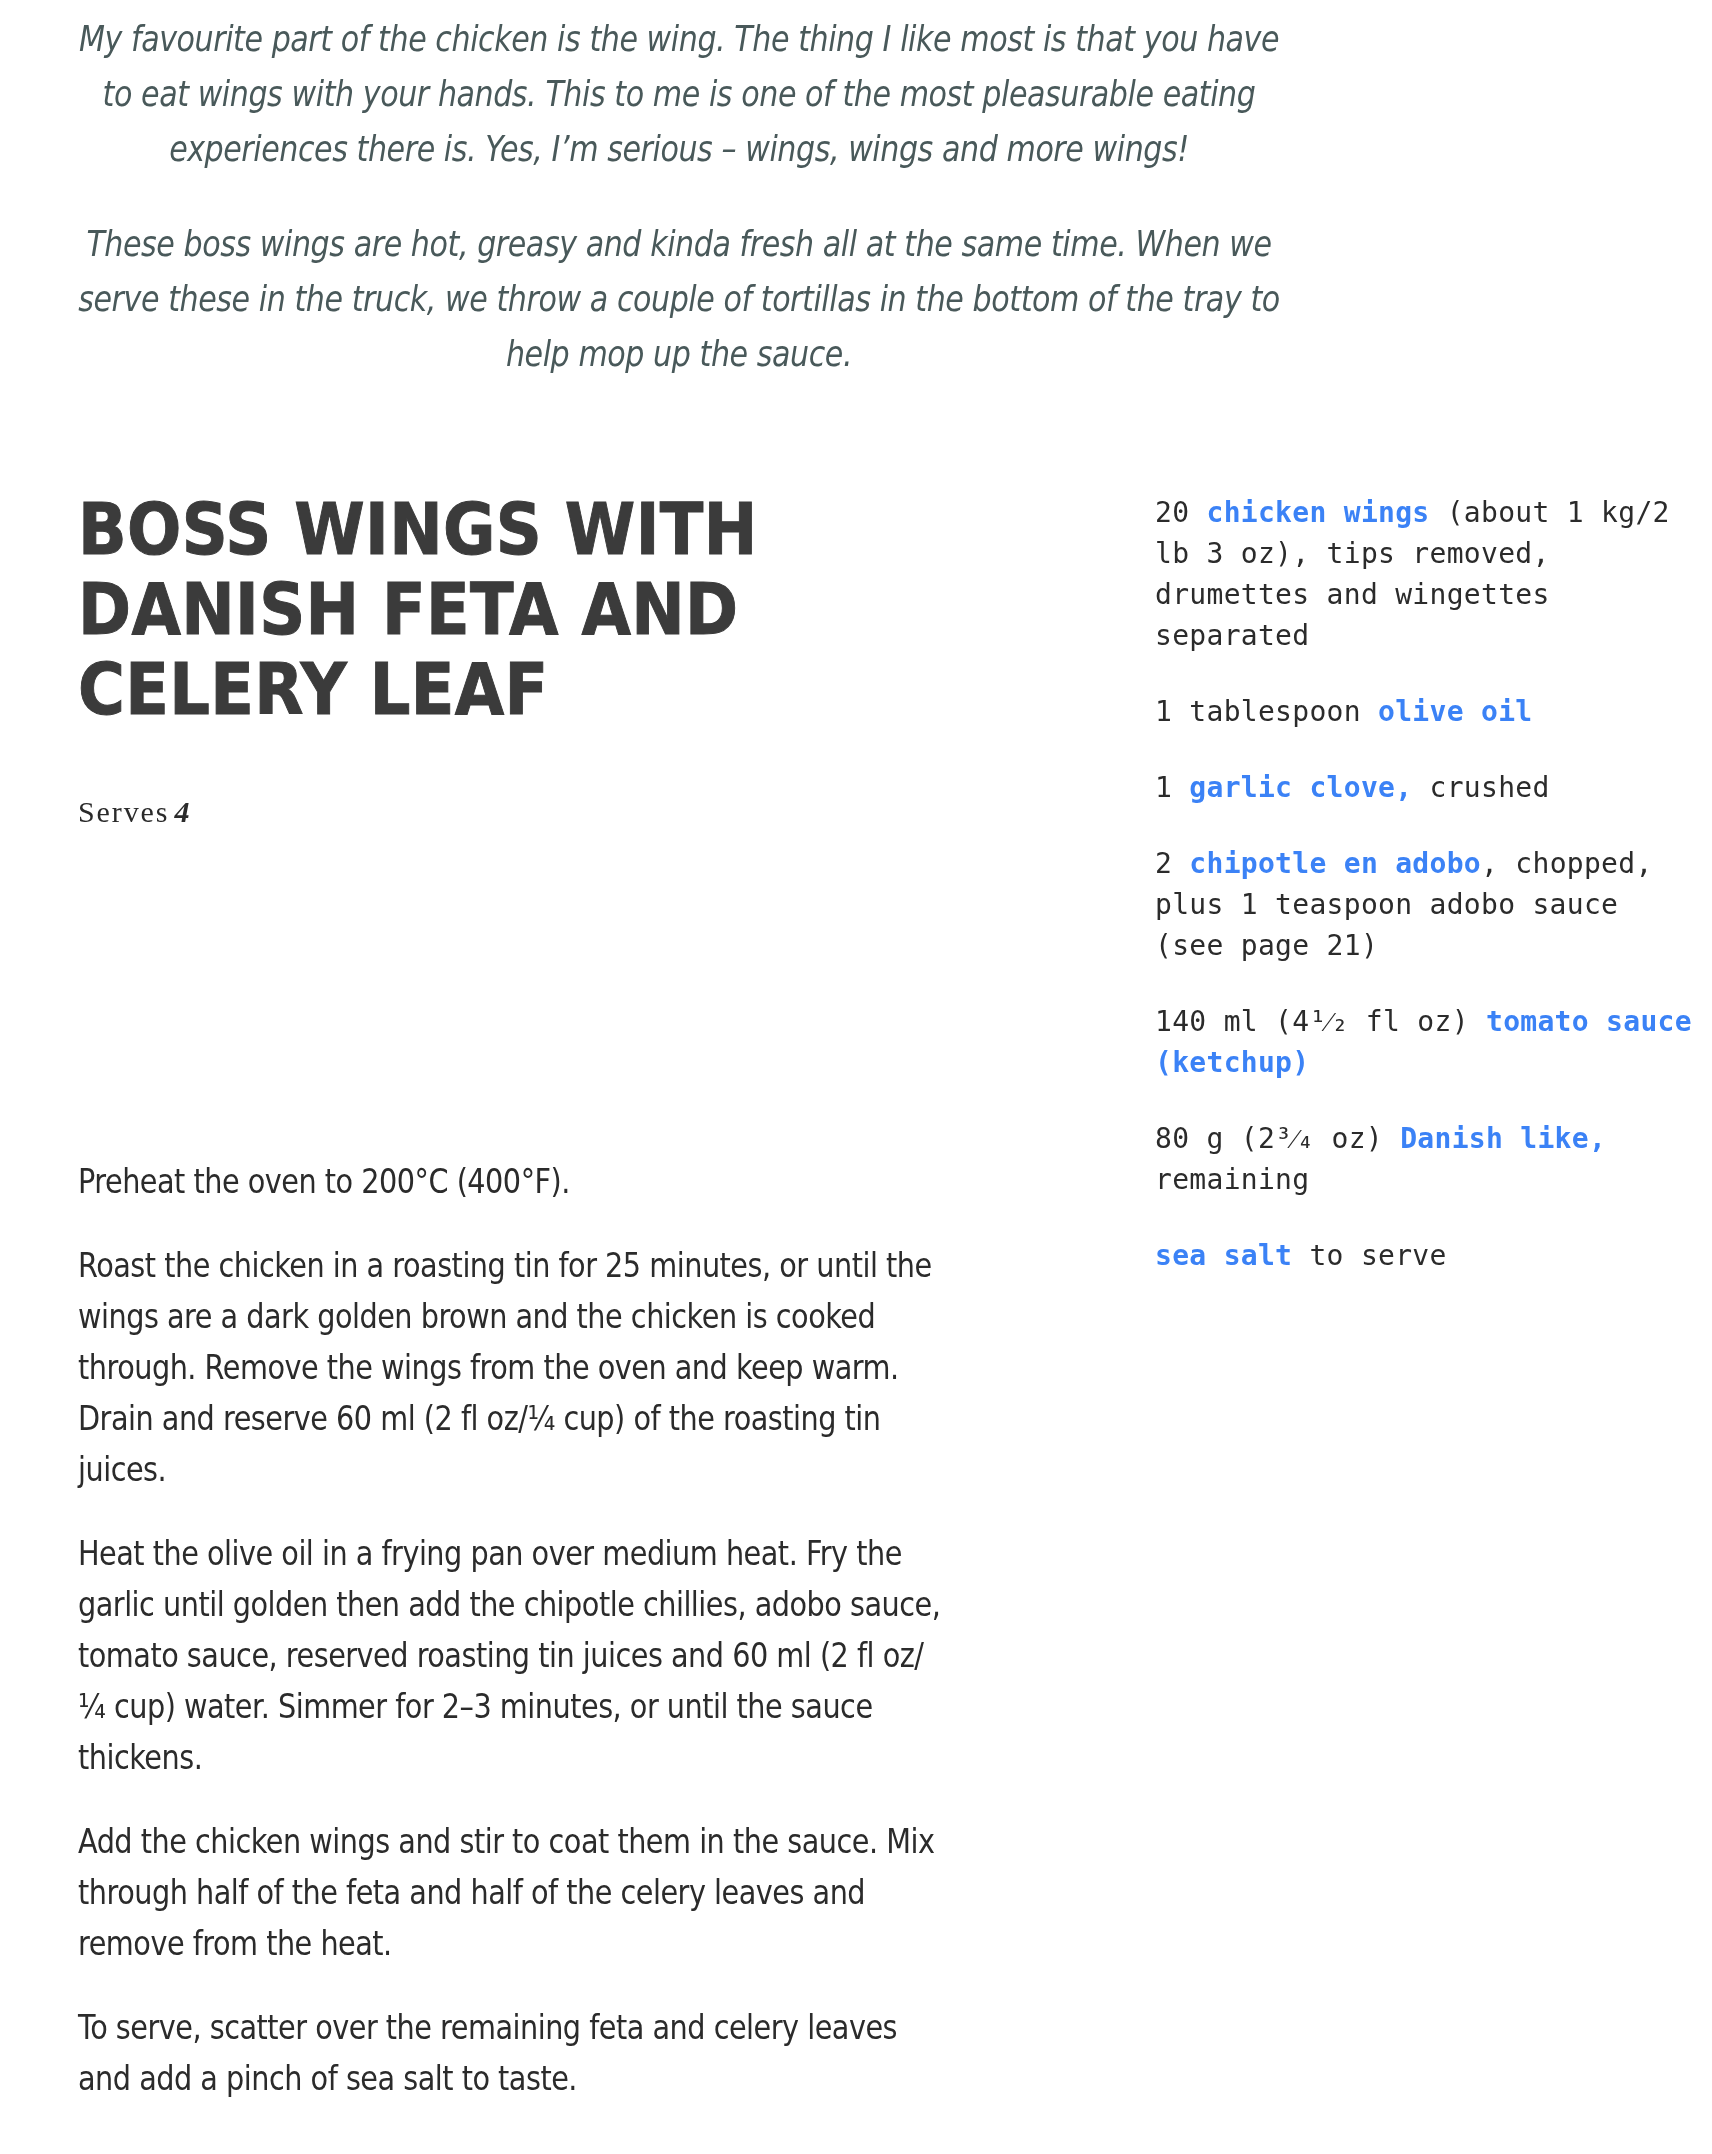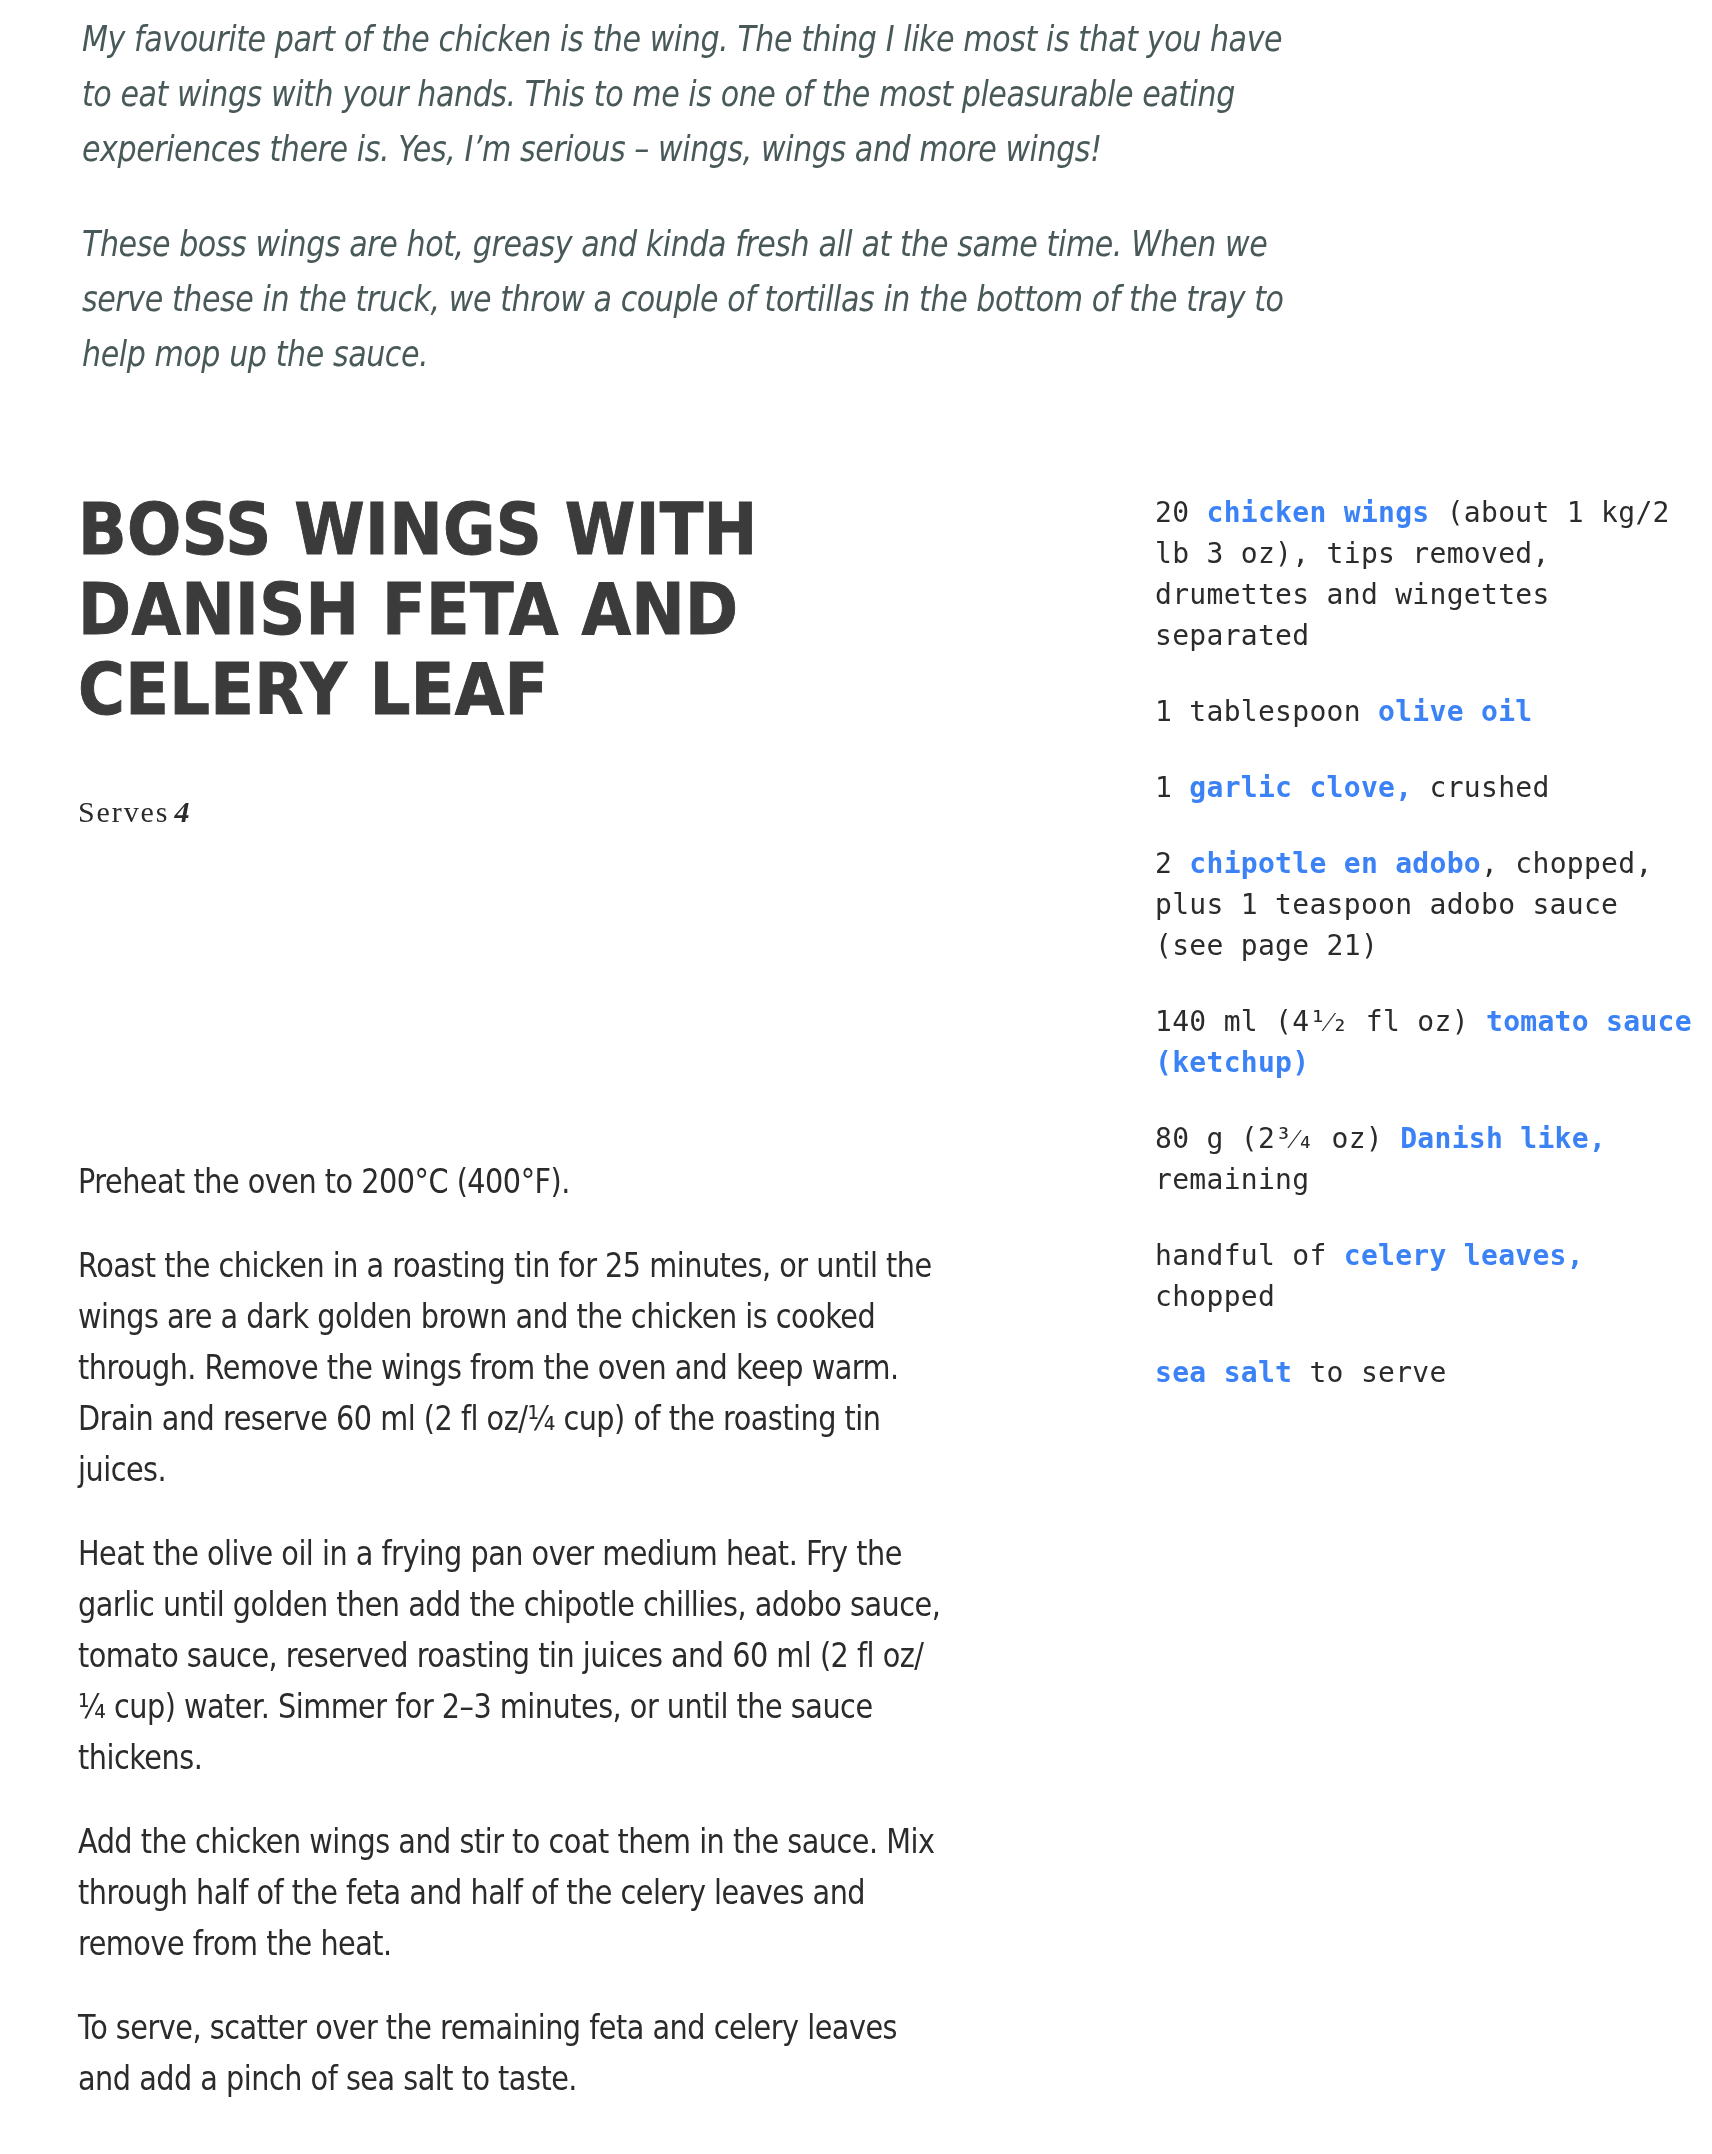--- a/index.html
+++ b/index.html
@@ -11,23 +11,24 @@
     width: 1712px;
     height: 2155px;
     position: relative;
     font-family: "Liberation Sans", sans-serif;
     -webkit-font-smoothing: antialiased;
   }
 
   
   .intro {
     position: absolute;
-    left: 82px;
+    left: 62px;
     top: 12px;
     width: 1237px;
+    text-align: center;
   }
   .intro p {
     margin: 0 0 40px 0;
     font-family: "DejaVu Sans", sans-serif;
     font-style: italic;
     font-weight: 400;
     font-size: 35px;
     line-height: 55px;
     letter-spacing: -0.5px;
     color: #49595a;
@@ -157,18 +158,17 @@
     <p>To serve, scatter over the remaining feta and celery leaves and add a pinch of sea salt to taste.</p>
   </div>
 
   <div class="ingredients">
       <p class="ing"><span>20 </span><b>chicken wings</b><span> (about 1 kg/2 lb 3 oz), tips removed, drumettes and wingettes separated</span></p>
       <p class="ing"><span>1 tablespoon </span><b>olive oil</b></p>
       <p class="ing"><span>1 </span><b>garlic clove,</b><span> crushed</span></p>
       <p class="ing"><span>2 </span><b>chipotle en adobo</b><span>, chopped, plus 1 teaspoon adobo sauce (see page 21)</span></p>
       <p class="ing"><span>140 ml (4¹⁄₂ fl oz) </span><b>tomato sauce (ketchup)</b></p>
       <p class="ing"><span>80 g (2³⁄₄ oz) </span><b>Danish like,</b><span> remaining</span></p>
-      <p class="ing"><span>handful of </span><b>celery leaves,</b><span> chopped</span></p>
       <p class="ing"><b>sea salt</b><span> to serve</span></p>
     </div>
 
 </div>
 
 
 </body></html>

